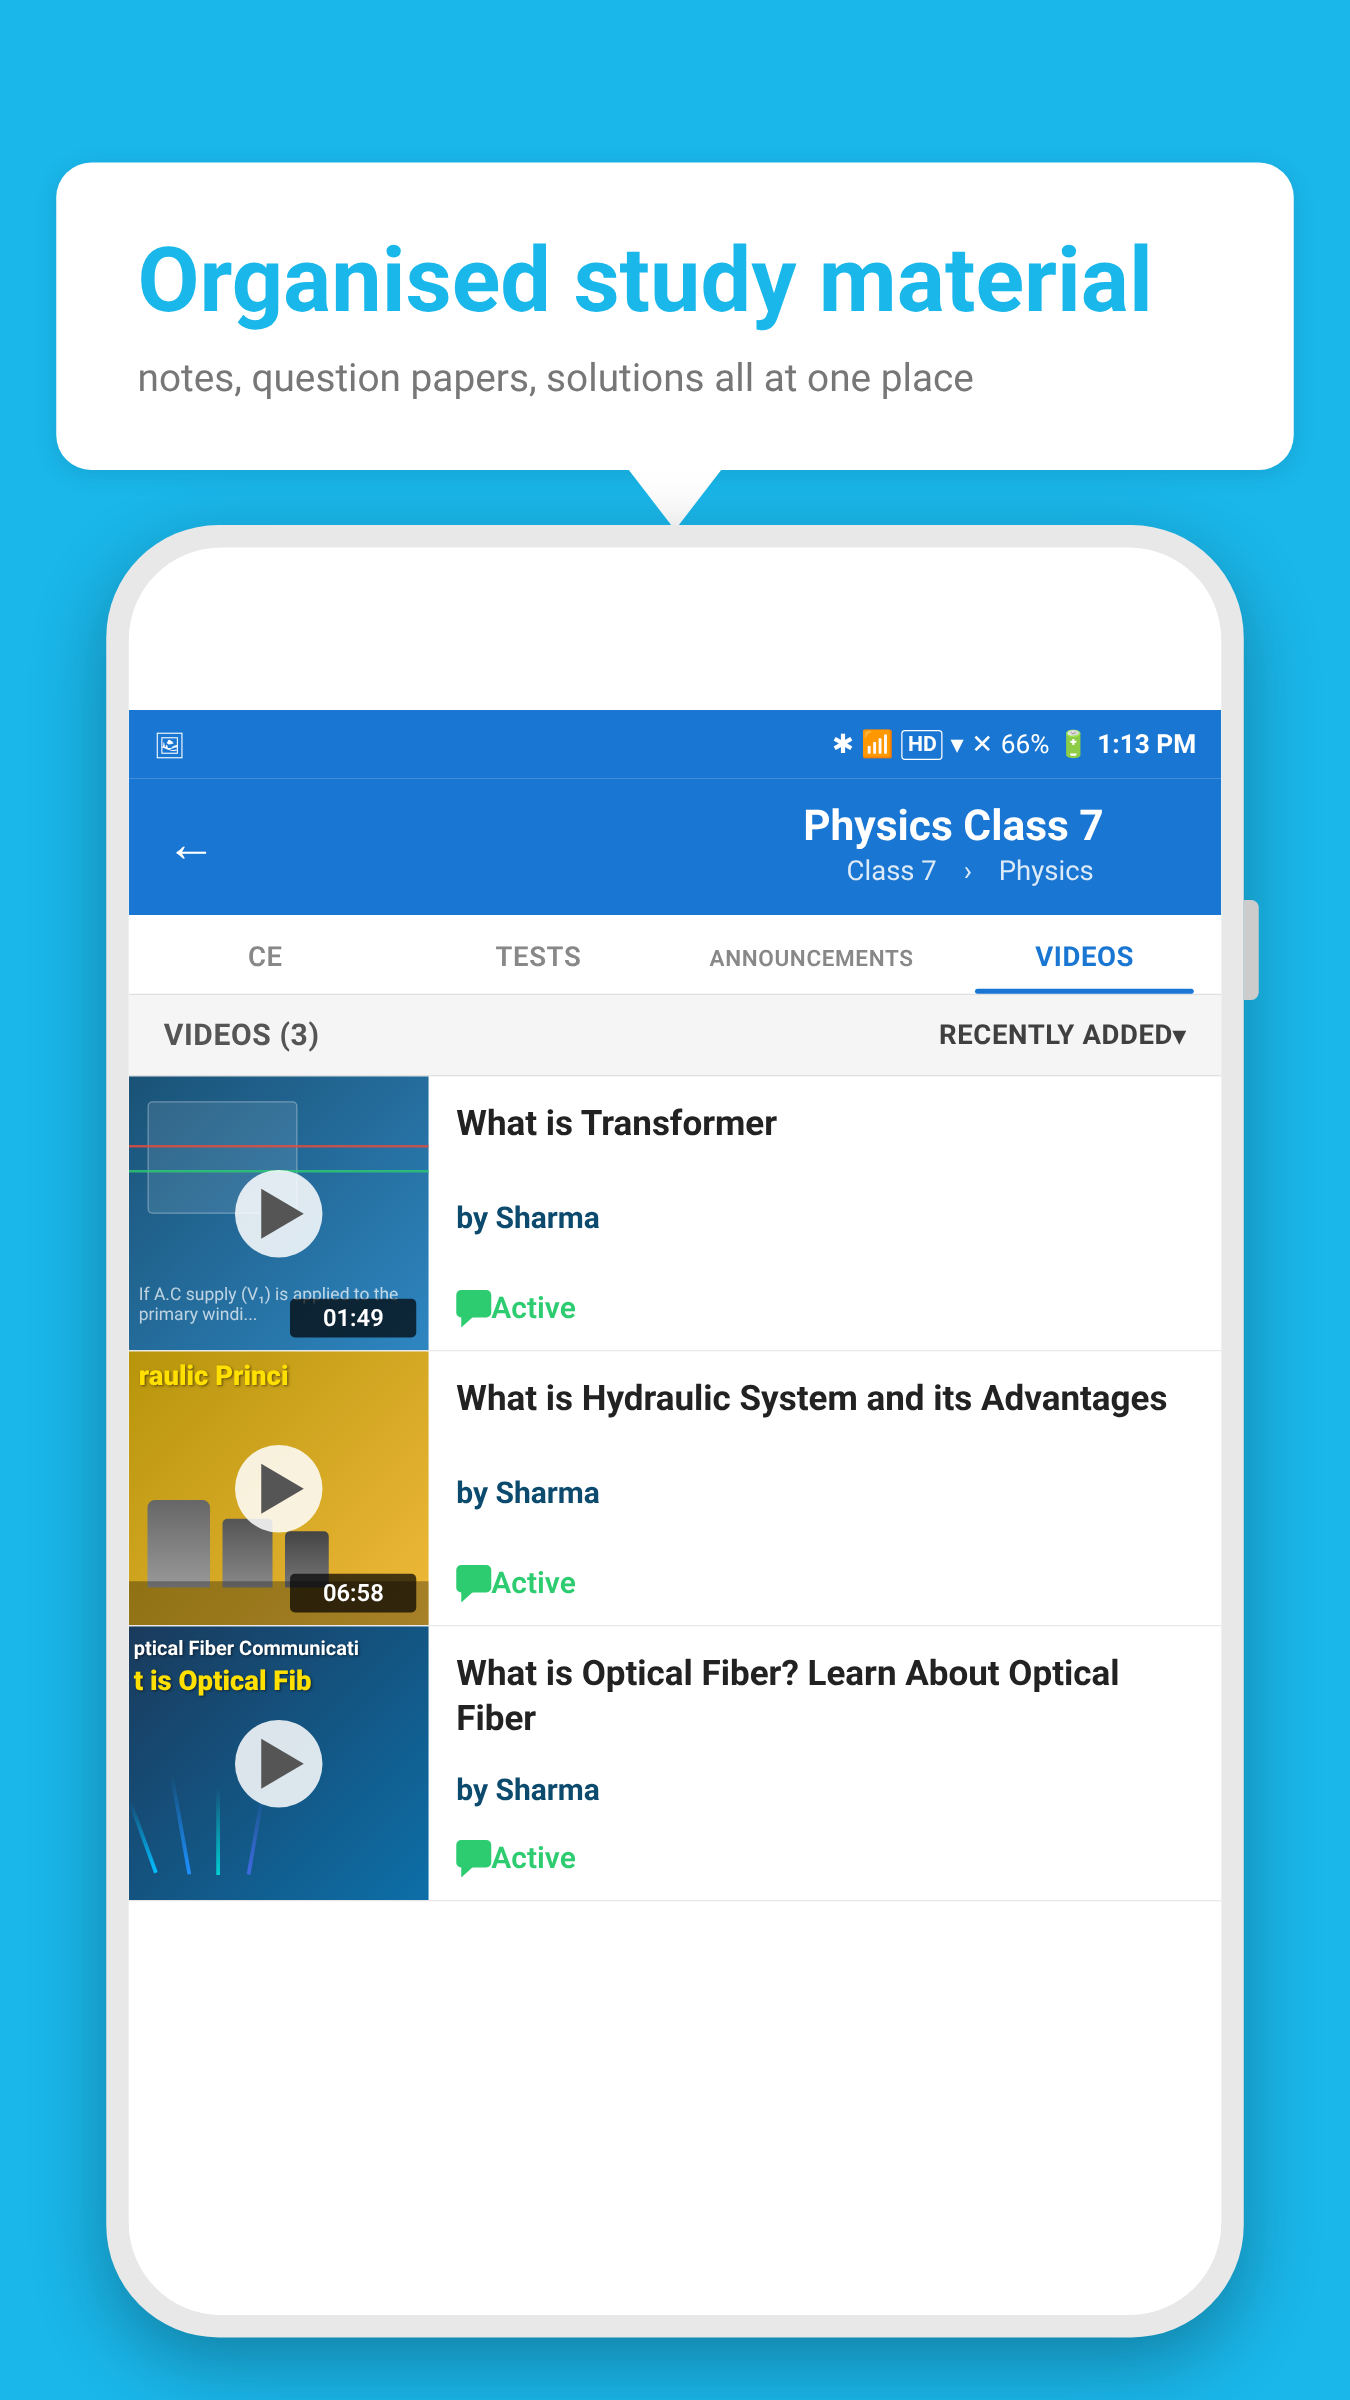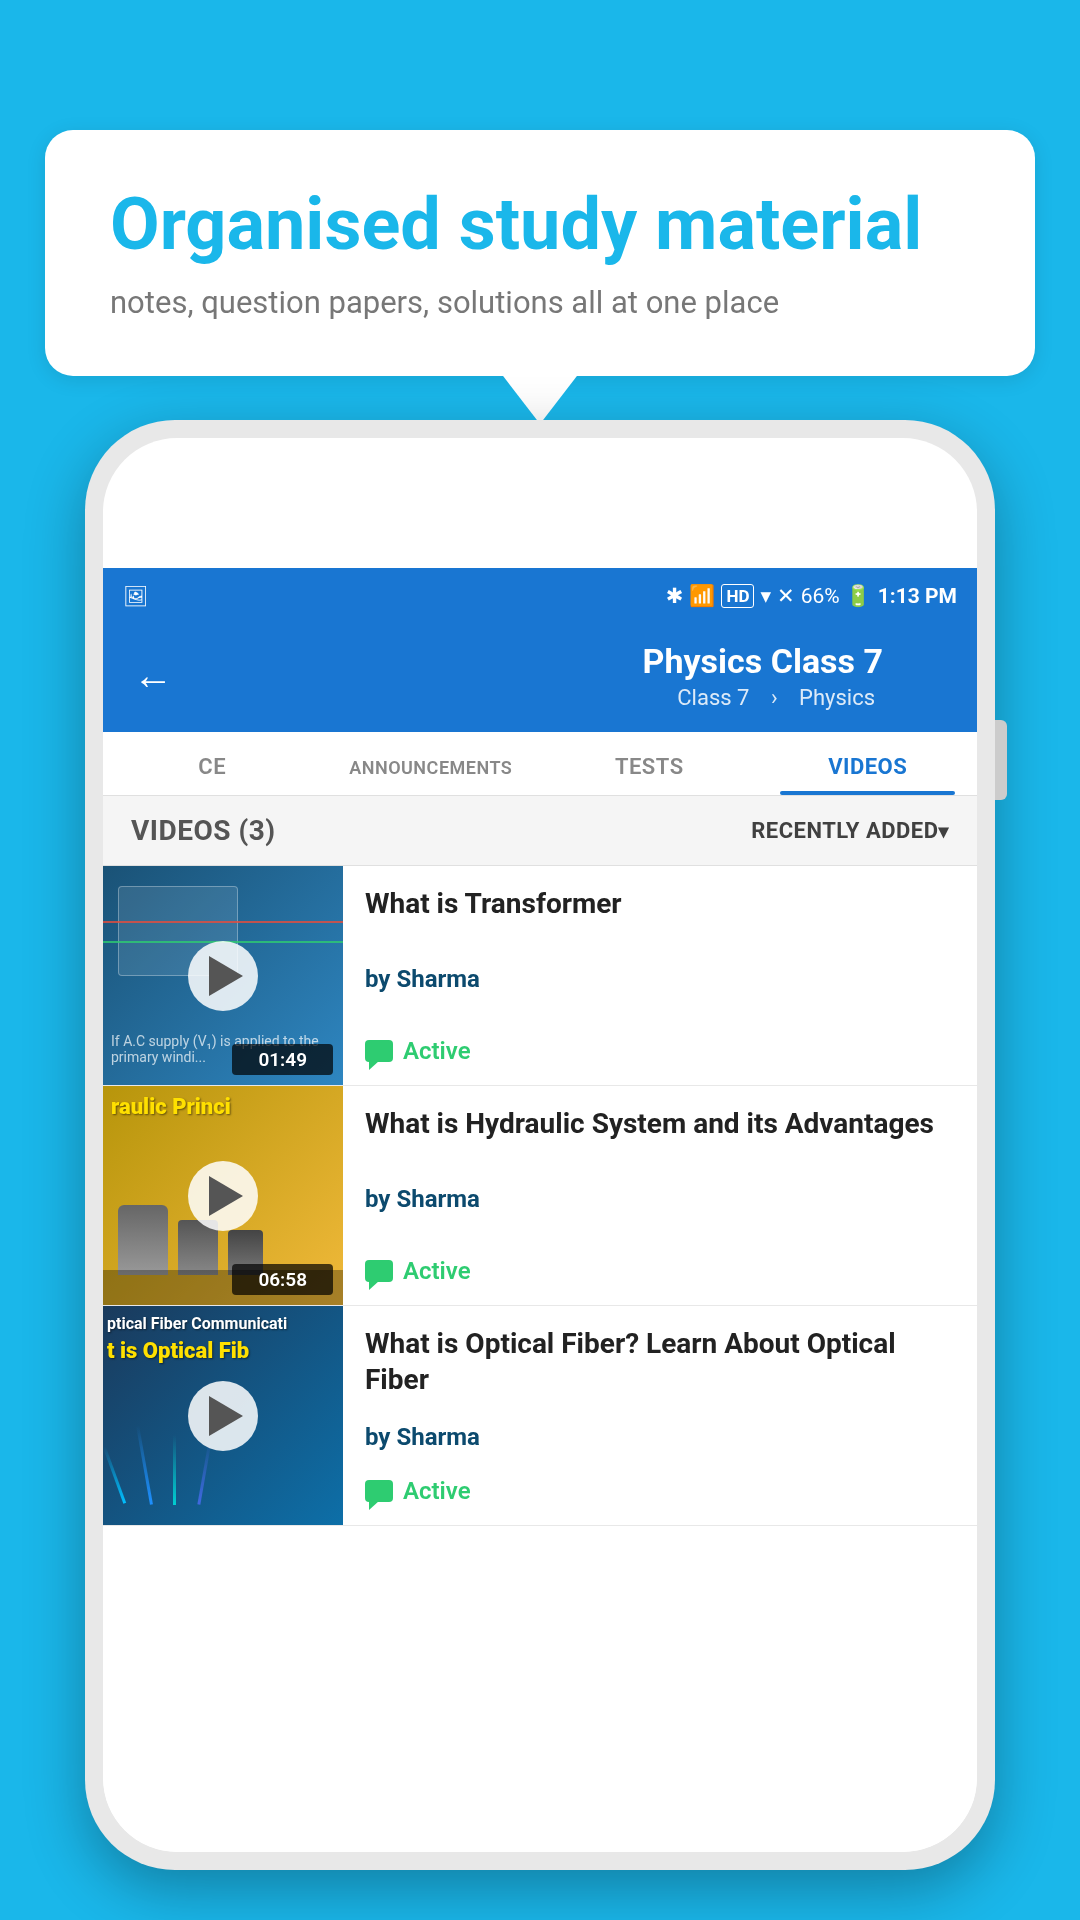--- a/index.html
+++ b/index.html
@@ -207,21 +207,21 @@
     
     .list-header {
       background: #f5f5f5;
       padding: 18px 28px;
       display: flex;
       justify-content: space-between;
       align-items: center;
       border-bottom: 1px solid #e0e0e0;
     }
     .list-count {
-      font-size: 28px;
+      font-size: 24px;
       font-weight: 700;
       color: #555;
       letter-spacing: 0.5px;
     }
     .sort-btn {
       display: flex;
       align-items: center;
       gap: 0;
       font-size: 22px;
       font-weight: 700;
@@ -306,22 +306,21 @@
       margin-bottom: 10px;
     }
     .video-author {
       font-size: 24px;
       color: #0c4a6e;
       margin-bottom: 12px;
       font-weight: bold;
     }
     .video-status {
       display: flex;
-      align-items: center;
-      gap: 10px;
+      align-items: flex-start;
       font-size: 24px;
       color: #2ecc71;
       font-weight: 600;
     }
     .chat-icon {
       width: 28px;
       height: 22px;
       background: #2ecc71;
       border-radius: 4px;
       position: relative;
@@ -409,24 +408,24 @@
             </div>
           </div>
           <div style="width:40px;"></div>
         </div>
 
         <div class="tabs">
           <div class="tab">
             <span>CE</span>
           </div>
           <div class="tab">
+            <span>TESTS</span>
+          </div>
+          <div class="tab">
             <span style="font-size:18px;">ANNOUNCEMENTS</span>
-          </div>
-          <div class="tab">
-            <span>TESTS</span>
           </div>
           <div class="tab active">
             <span>VIDEOS</span>
           </div>
         </div>
 
         <div class="list-header">
           <span class="list-count">VIDEOS (3)</span>
           <div class="sort-btn">
             <span>RECENTLY ADDED</span>

